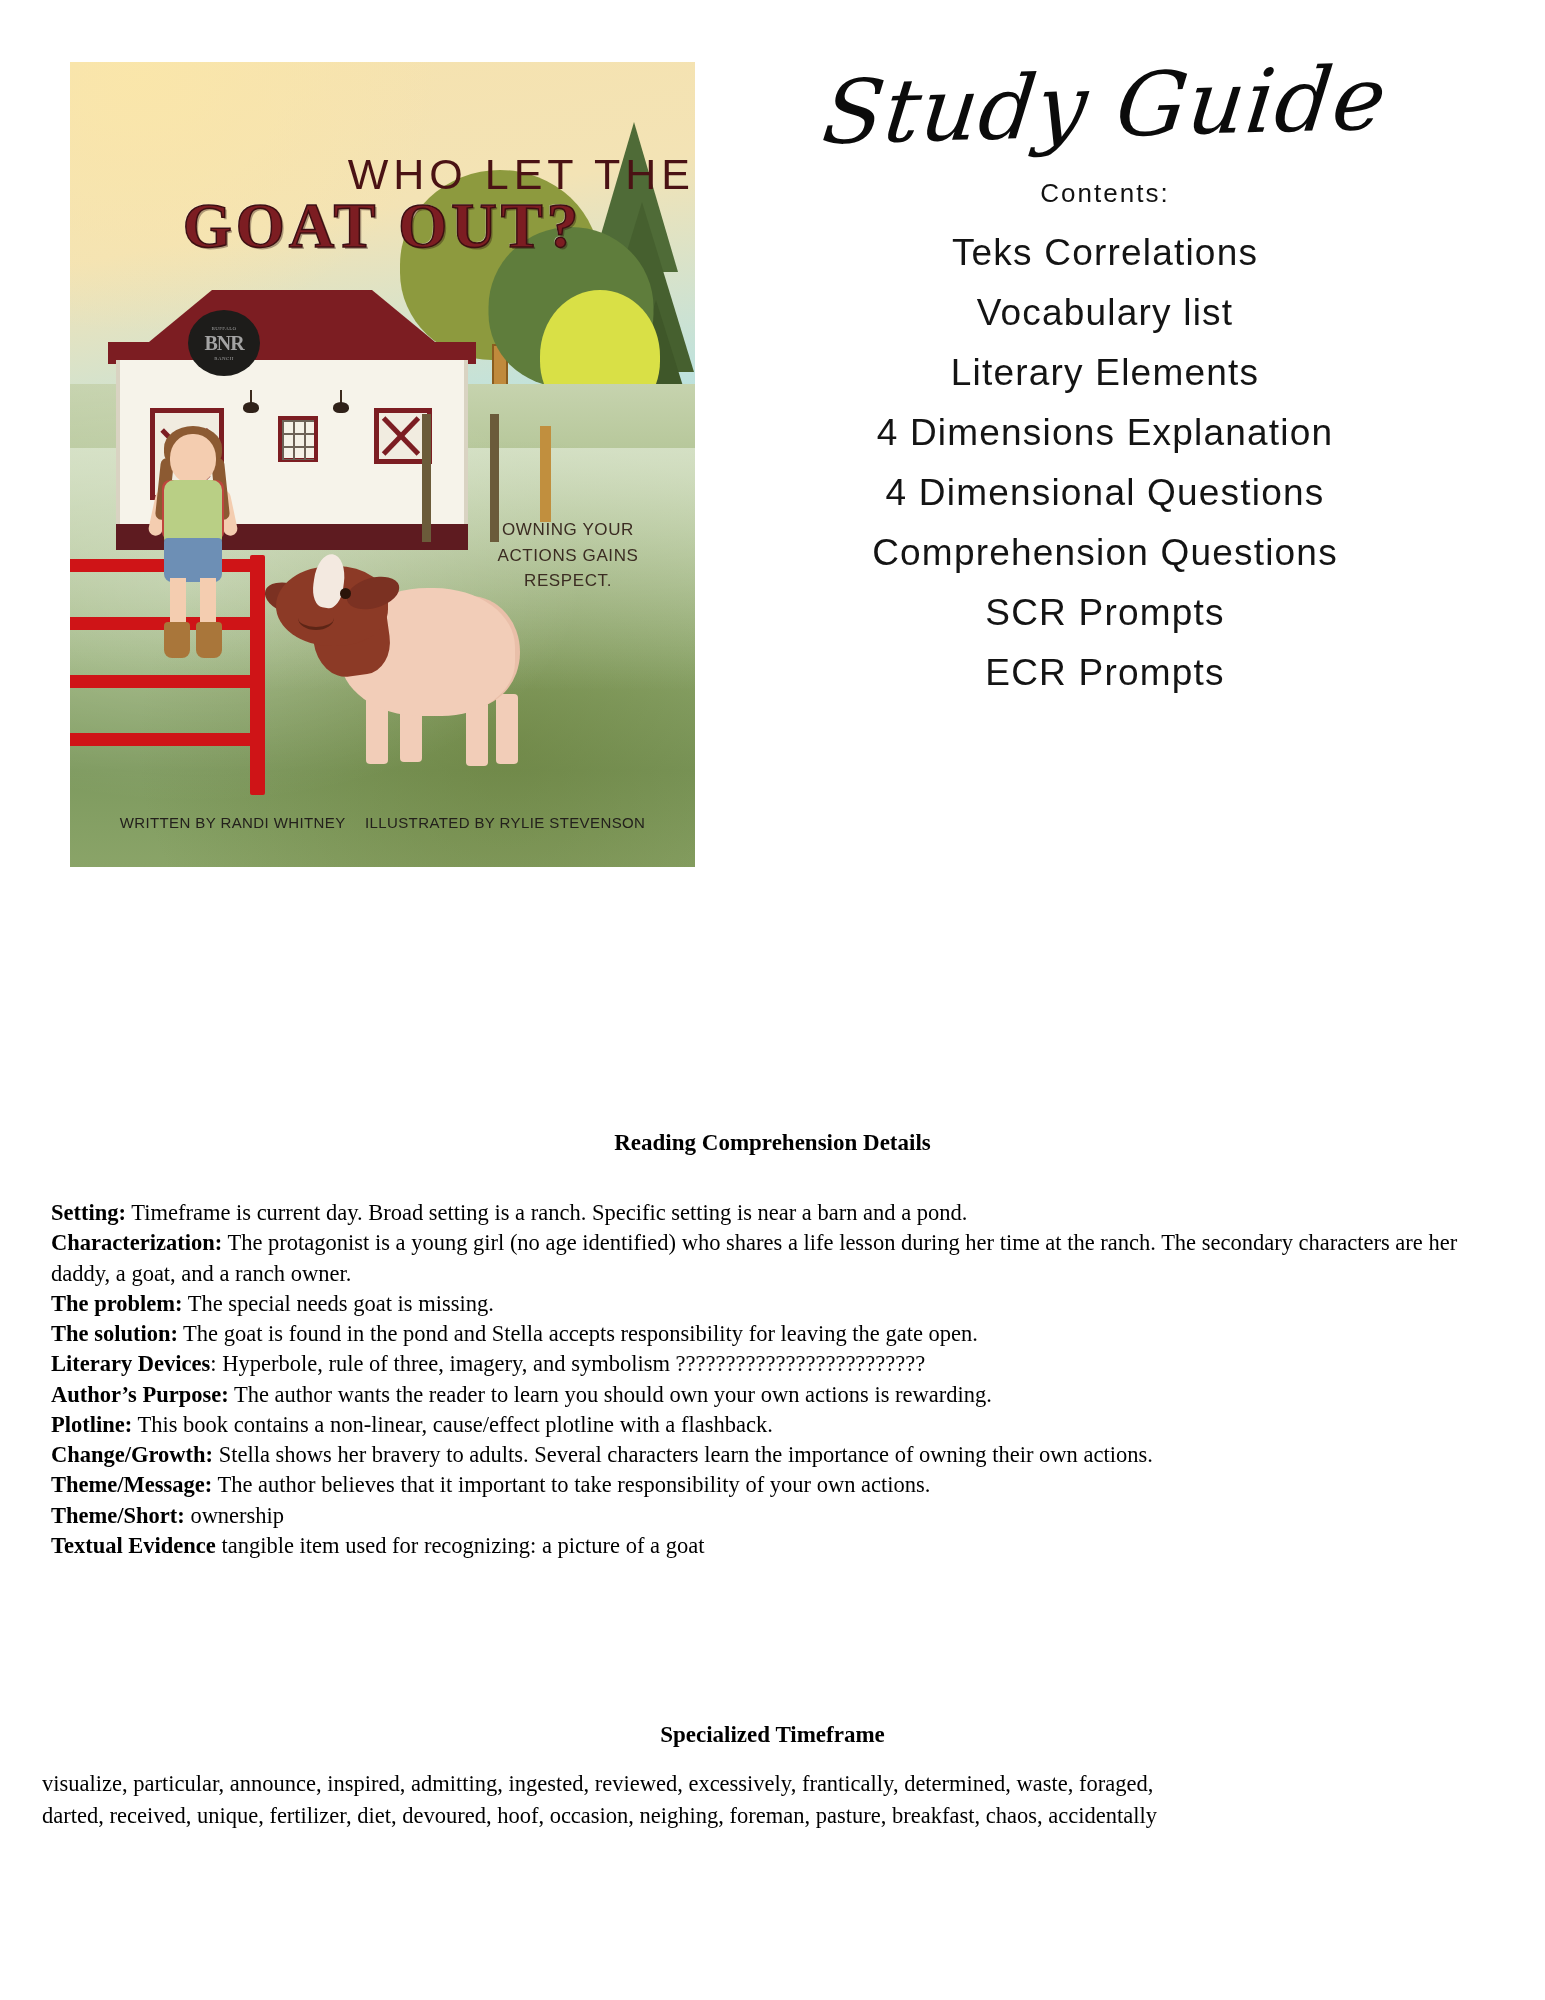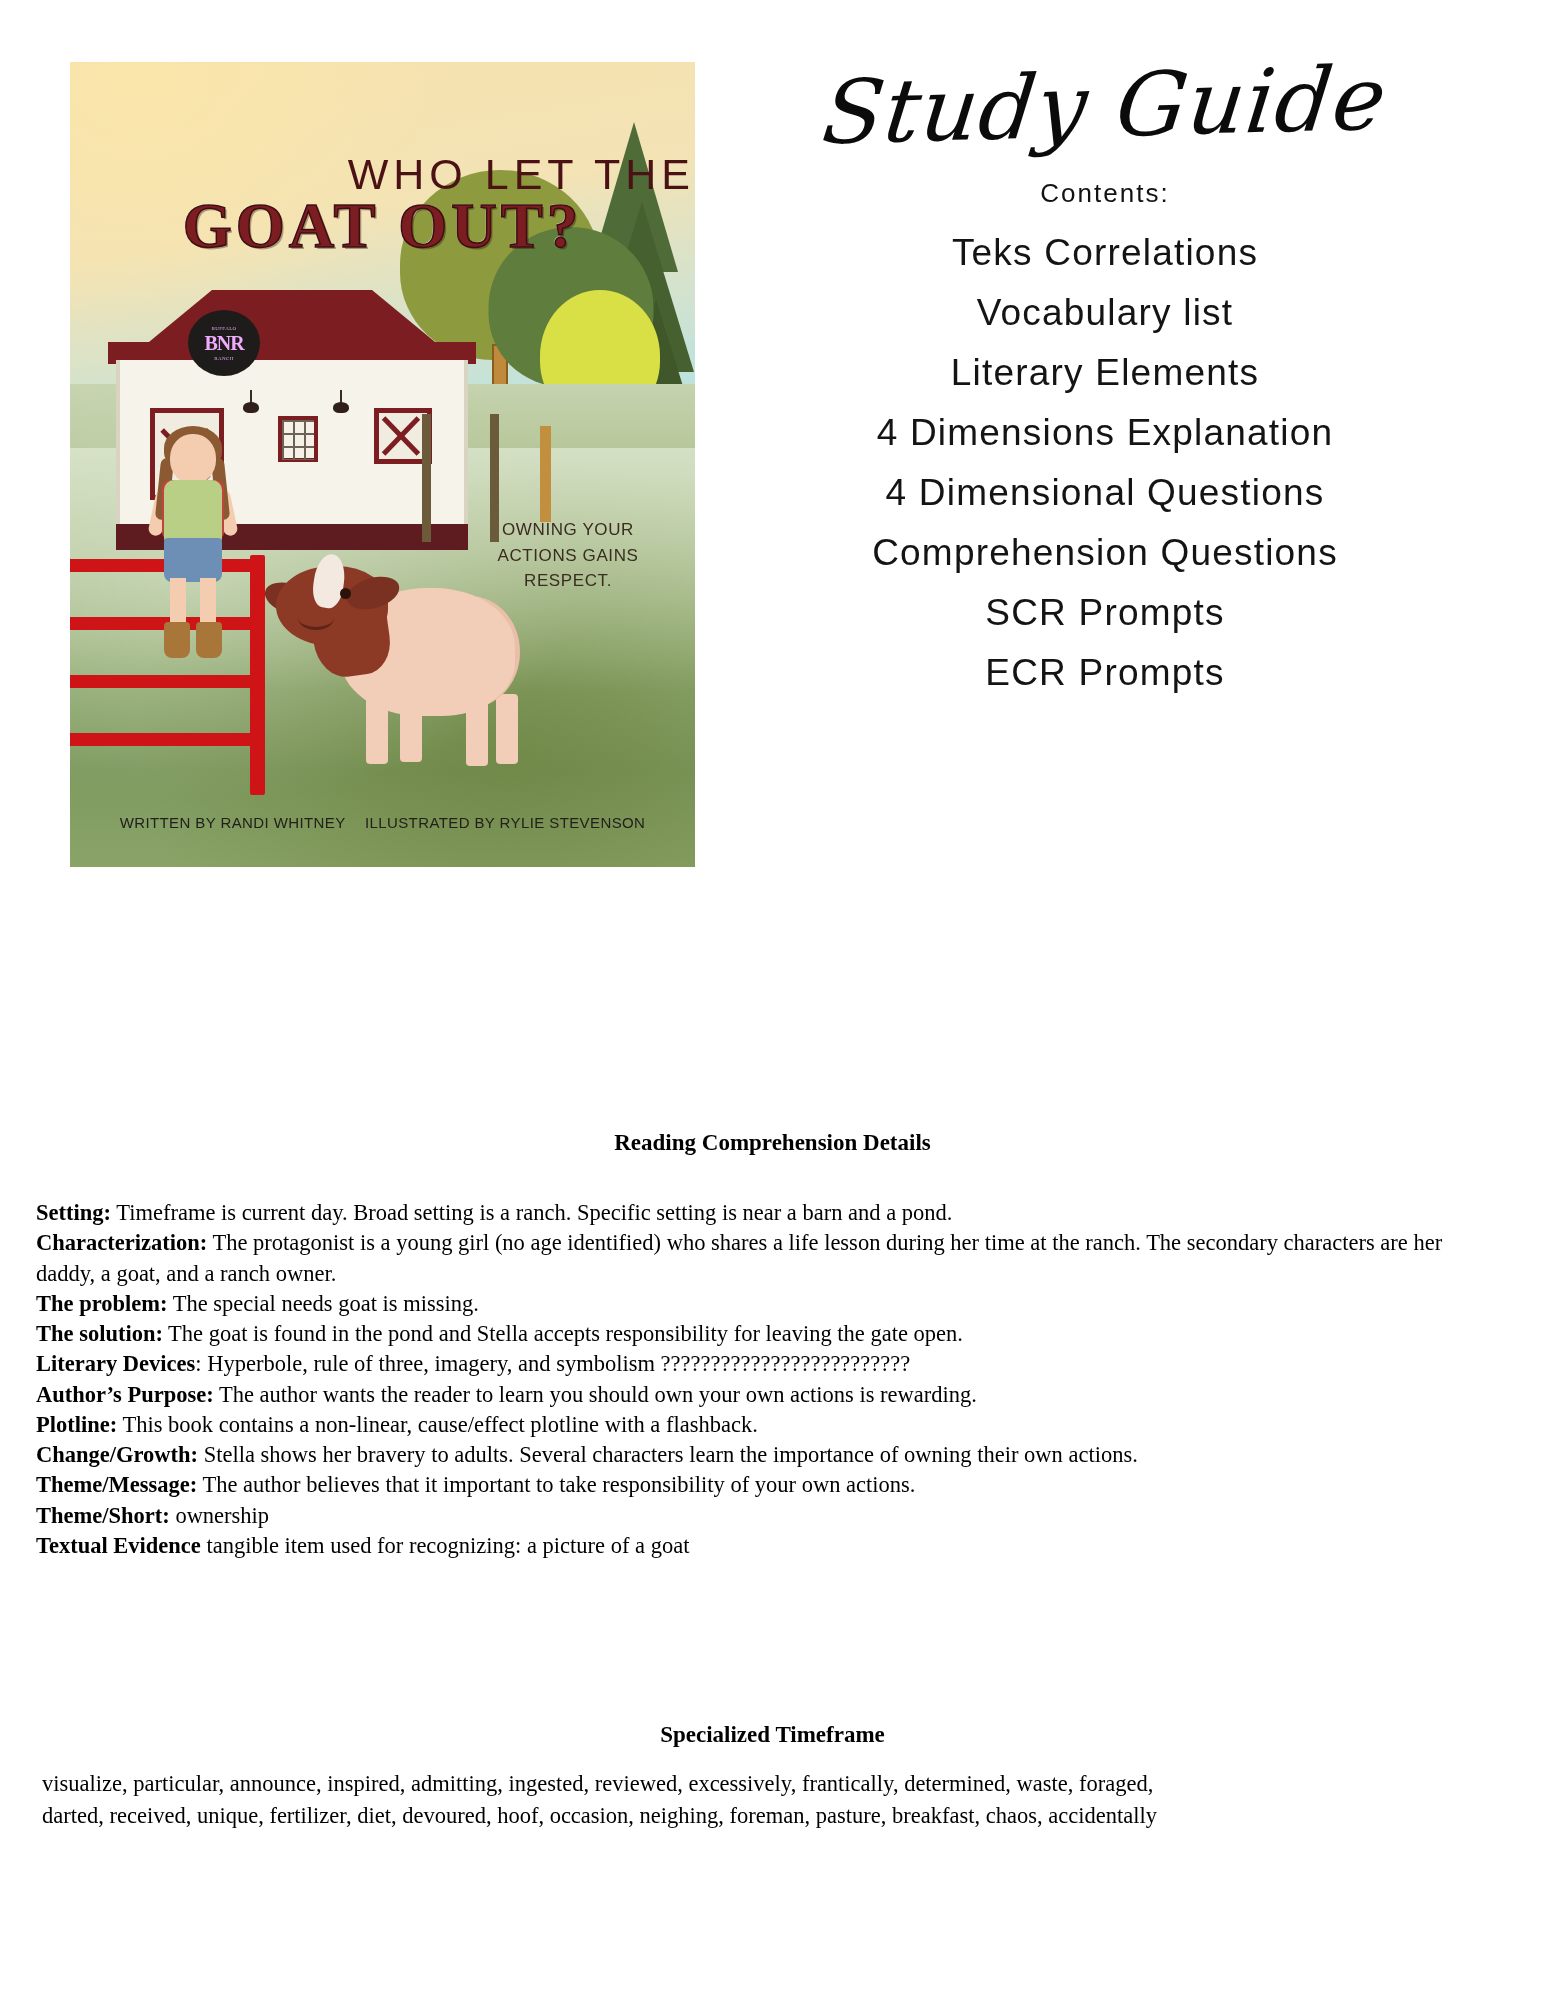--- a/index.html
+++ b/index.html
@@ -111,21 +111,21 @@
     position: absolute; width: 2px; height: 14px; background: #3b2a1e;
   }
   .barn-lamp::after {
     content: ""; position: absolute; left: -7px; top: 12px;
     width: 16px; height: 11px; background: #2f2119;
     border-radius: 50% 50% 40% 40%;
   }
   .logo-badge {
     position: absolute; left: 118px; top: 248px;
     width: 72px; height: 66px; border-radius: 50%;
-    background: #1d1c1a; color: #f0abfc;
+    background: #1d1c1a; color: #a3a3a3;
     display: flex; flex-direction: column;
     align-items: center; justify-content: center;
     font-family: "Liberation Serif", serif;
     line-height: 1;
   }
   .logo-badge .mono { font-size: 20px; font-weight: bold; letter-spacing: -1px; }
   .logo-badge .sub  { font-size: 5px; letter-spacing: .4px; margin-top: 3px; }
   .logo-badge .top  { font-size: 5px; letter-spacing: .4px; margin-bottom: 2px; }
 
   
@@ -270,21 +270,21 @@
     text-align: center;
     font-family: Liberation Serif, serif;
     font-weight: bold;
     font-size: 23px;
     color: #000;
   }
   #rc-title { position: absolute; left: 0; top: 1130px; width: 1545px; }
 
   .details {
     position: absolute;
-    left: 36px; top: 1198px;
+    left: 51px; top: 1198px;
     width: 1468px;
     font-family: "Liberation Serif", serif;
     font-size: 22.5px;
     line-height: 1.345;
     color: #000;
     text-align: left;
   }
   .details p { margin: 0; }
   .details b { font-weight: bold; }
 

